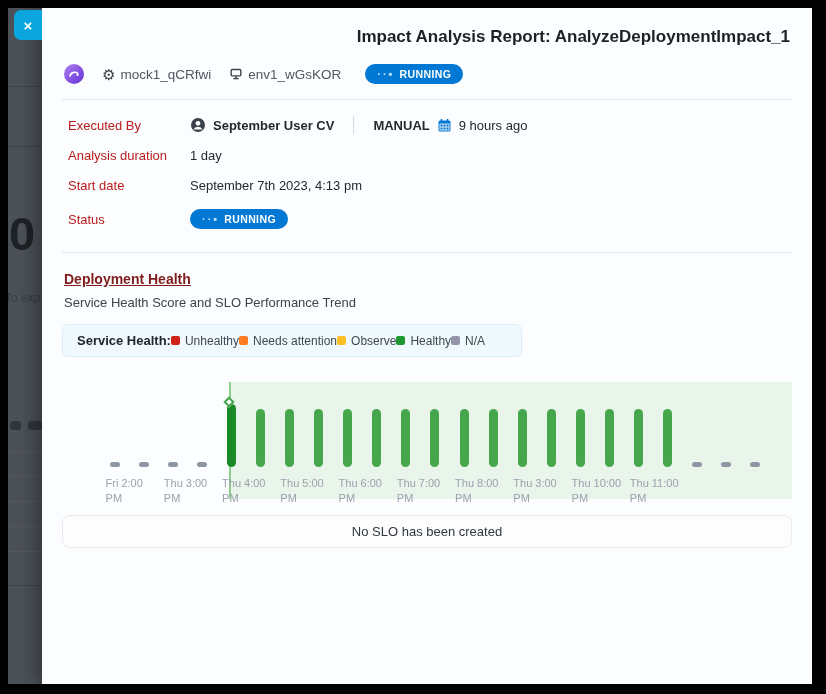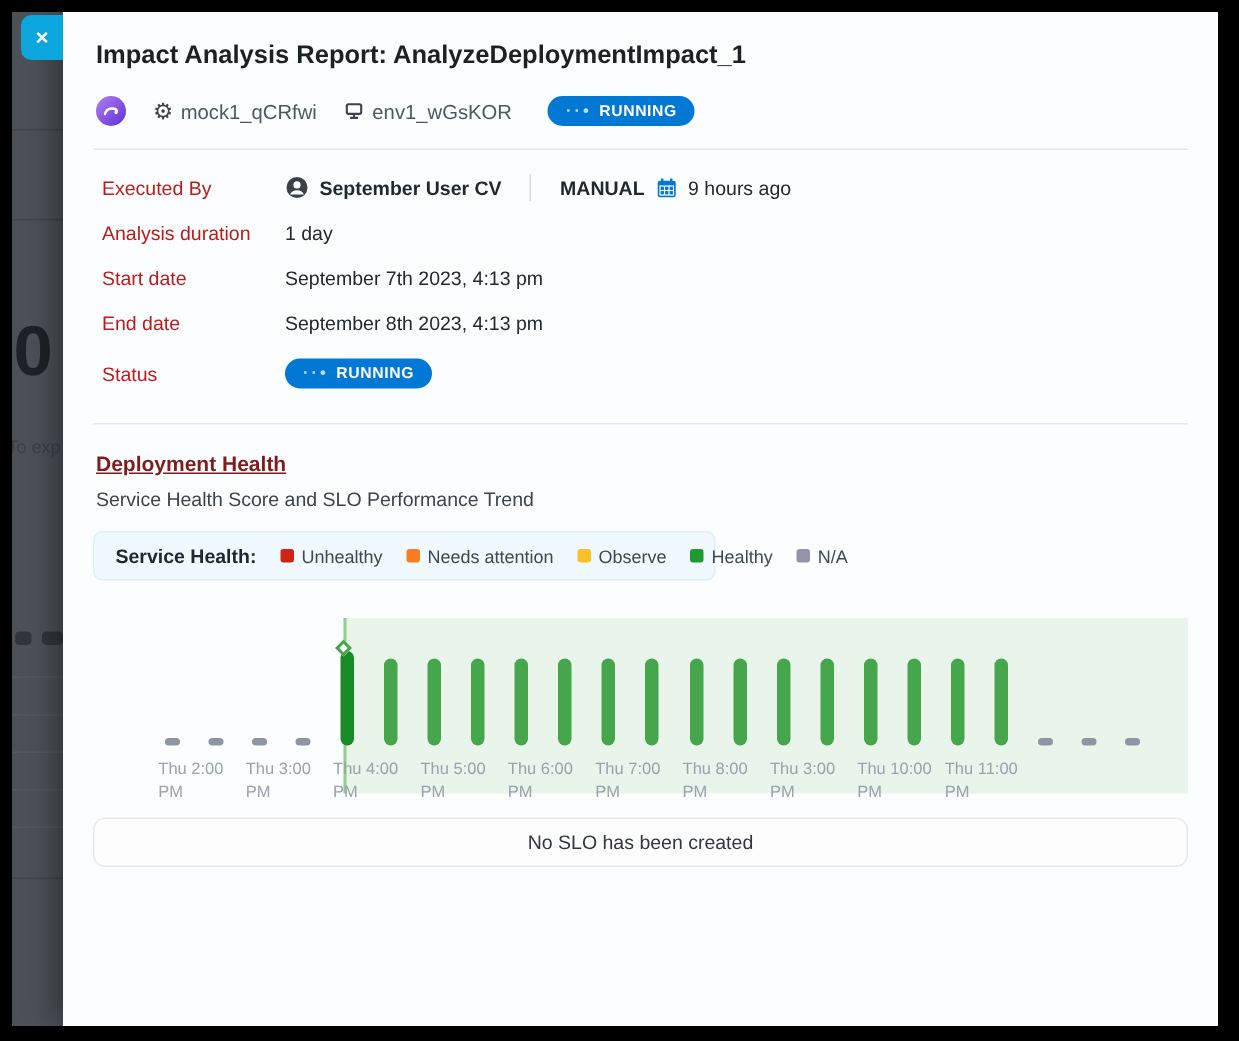--- a/index.html
+++ b/index.html
@@ -23,21 +23,21 @@
   .modal { position:absolute; left:42px; top:8px; width:770px; height:676px;
            background:#fcfdfe; overflow:hidden; box-shadow:-6px 0 18px rgba(0,0,0,.35); }
 
   .close-btn { position:absolute; left:14px; top:10px; width:28px; height:30px;
                background:#0aa6dd; border:none; border-radius:7px 0 0 7px;
                color:#fff; font-size:15px; font-weight:700; cursor:pointer;
                display:flex; align-items:center; justify-content:center; z-index:5; }
 
   .modal-inner { padding:0 20px; }
 
-  .title { padding:19px 2px 0 2px; font-size:17px; font-weight:700; color:#1c2125; }
+  .title { padding:19px 2px 0 2px; font-size:17px; font-weight:700; color:#1c2125;text-align:right; }
 
   .meta-row { display:flex; align-items:center; gap:10px; padding:16px 2px 0 2px; height:38px; }
   .avatar-circle { width:20px; height:20px; border-radius:50%;
                    background:linear-gradient(135deg,#a678ee 10%,#6d3bd8 85%);
                    display:flex; align-items:center; justify-content:center; flex:0 0 auto; }
   .meta-item { display:flex; align-items:center; gap:5px; color:#4d5862; font-size:13.5px; margin-left:8px; }
   .meta-item .glyph { color:#3c434b; font-size:15px; line-height:1; }
   .badge { display:inline-flex; align-items:center; gap:5px; background:#0278d5; color:#fff;
            border-radius:11px; padding:4px 12px; font-size:10.5px; font-weight:700;
            letter-spacing:.4px; margin-left:14px; }
@@ -51,22 +51,22 @@
   .d-row { display:flex; align-items:center; min-height:30px; font-size:13px; }
   .d-label { width:122px; color:#b91c1c; flex:0 0 auto; }
   .d-value { color:#22292e; display:flex; align-items:center; gap:7px; }
   .d-strong { font-weight:700; }
   .v-sep { width:1px; height:18px; background:#d5dae1; margin:0 12px; }
   .icon-svg { display:block; }
 
   .dh-heading { font-size:14px; font-weight:700; color:#7f1d1d; padding:18px 2px 0 2px;text-decoration:underline; }
   .dh-subtitle { font-size:13px; color:#3c434b; padding:8px 2px 0 2px; }
 
-  .legend-box { margin-top:14px; width:415px; background:#f0f9fd; border:1px solid #ddeffa;
-                border-radius:6px; padding:8px 14px; display:flex; align-items:center; gap:16px; }
+  .legend-box { margin-top:14px; width:460px; background:#f0f9fd; border:1px solid #ddeffa;
+                border-radius:6px; padding:8px 14px; display:flex; align-items:center; gap:0; }
   .legend-title { font-size:13px; font-weight:700; color:#22272d; white-space:nowrap; }
   .legend-item { display:flex; align-items:center; gap:5px; font-size:12px; color:#3f4852; white-space:nowrap; }
   .legend-swatch { width:9px; height:9px; border-radius:2px; flex:0 0 auto; }
 
   
   .chart { position:relative; height:140px; margin-top:10px; }
   .chart-window { position:absolute; left:calc(38px + (100% - 60px) * 0.193); right:0;
                   top:15px; bottom:8px; background:var(--c-window,#e9f4ea); }
   .chart-slots { position:absolute; left:38px; right:22px; top:0; bottom:40px;
                  display:flex; align-items:flex-end; }
@@ -175,24 +175,20 @@
           </span>
         </div>
         <div class="d-row">
           <span class="d-label">Analysis duration</span>
           <span class="d-value">1 day</span>
         </div>
         <div class="d-row">
           <span class="d-label">Start date</span>
           <span class="d-value">September 7th 2023, 4:13 pm</span>
         </div>
-        <div class="d-row">
-          <span class="d-label">End date</span>
-          <span class="d-value">September 8th 2023, 4:13 pm</span>
-        </div>
         <div class="d-row" style="margin-top:4px">
           <span class="d-label">Status</span>
           <span class="badge" style="margin-left:0">
             <span class="dots">··•</span>
             <span>RUNNING</span>
           </span>
         </div>
       </div>
 
       <div class="h-divider"></div>
@@ -225,21 +221,21 @@
           </span>
         </div>
 
       <div class="chart">
         <div class="chart-window"></div>
         <div class="marker-line"></div>
         <div class="chart-slots">
             <div class="slot">
               <div class="dash" title="Thu 2:00 PM — N/A"></div>
               <div class="tick">
-                <div>Thu 2:00</div>
+                <div>Fri 2:00</div>
                 <div>PM</div>
               </div>
             </div>
             <div class="slot">
               <div class="dash" title="Thu 2:30 PM — N/A"></div>
             </div>
             <div class="slot">
               <div class="dash" title="Thu 3:00 PM — N/A"></div>
               <div class="tick">
                 <div>Thu 3:00</div>

